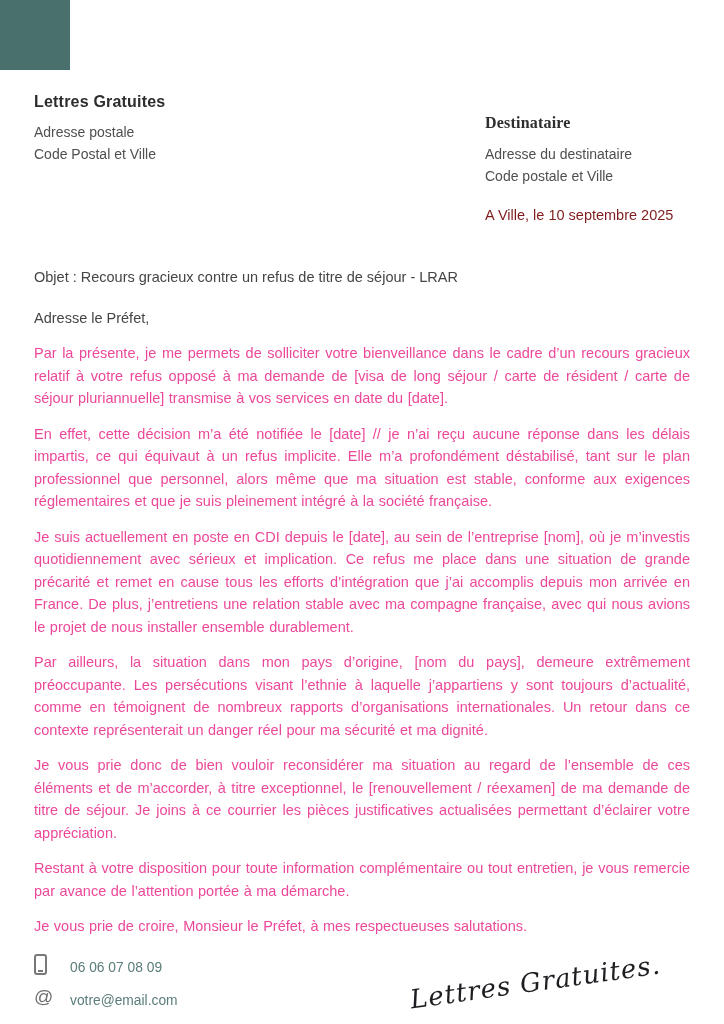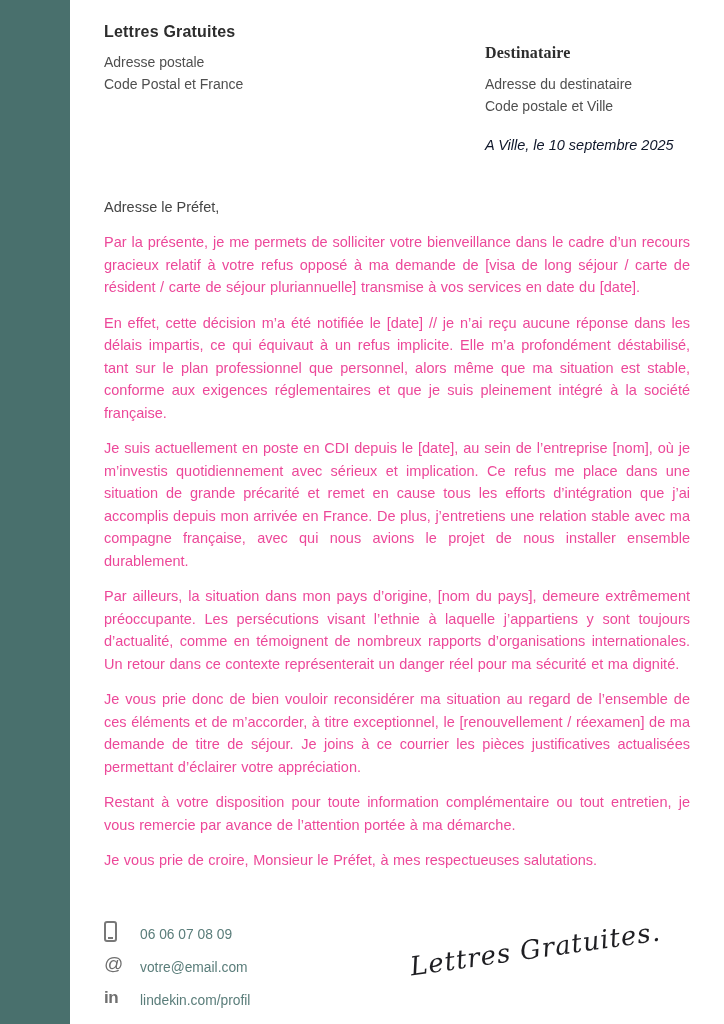--- a/index.html
+++ b/index.html
@@ -2,21 +2,21 @@
 <html lang="fr"><head>
 <meta charset="utf-8">
 <style>
   * { margin: 0; padding: 0; box-sizing: border-box; }
   html, body { width: 724px; height: 1024px; background: #ffffff; }
   body {
     font-family: "Liberation Sans", "DejaVu Sans", sans-serif;
     color: #4b4b4b;
     overflow: hidden;
   }
-  .page { position: relative; width: 724px; height: 1024px; display: flex; }
+  .page { position: relative; width: 724px; height: 1024px; display: flex; flex-direction: column; }
   .sidebar {
     width: 70px; height: 1024px; flex: 0 0 70px;
     background: #49706d;
   }
   .content {
     flex: 1;
     padding: 23px 34px 0 34px;
     display: flex; flex-direction: column;
   }
   
@@ -25,21 +25,21 @@
     font-size: 16px; font-weight: 700; color: #2d2d2d; margin-bottom: 10px;
     letter-spacing: 0.2px;
   }
   .addr-line { font-size: 14px; line-height: 22px; color: #4f4f4f; }
   .recipient { width: 205px; padding-top: 21px; }
   .recipient h2 {
     font-size: 16px; font-weight: 700; color: #2d2d2d; margin-bottom: 11px;
     letter-spacing: 0.2px;
     font-family: Liberation Serif, serif;
   }
-  .date-line { margin-top: 17px; font-size: 14.5px; line-height: 22px; color: #0f172a; font-style: italic; }
+  .date-line { margin-top: 17px; font-size: 14.5px; line-height: 22px; color: #7f1d1d; }
   
   .letter { margin-top: 40px; }
   .subject { font-size: 14.5px; line-height: 22px; color: #454545; margin-bottom: 19px; }
   .salutation { font-size: 14.5px; line-height: 22px; color: #454545; margin-bottom: 13px; }
   .para {
     font-size: 14.5px; line-height: 22.5px; color: #ec4899;
     text-align: justify; margin-bottom: 13px;
     word-spacing: 0.5px;
   }
   
@@ -82,32 +82,33 @@
 
 <div class="page">
   <aside class="sidebar"></aside>
 
   <main class="content">
 
     <header class="letterhead">
       <div class="sender">
         <h1>Lettres Gratuites</h1>
         <div class="addr-line">Adresse postale</div>
-        <div class="addr-line">Code Postal et France</div>
+        <div class="addr-line">Code Postal et Ville</div>
       </div>
 
       <div class="recipient">
         <h2>Destinataire</h2>
         <div class="addr-line">Adresse du destinataire</div>
         <div class="addr-line">Code postale et Ville</div>
         <div class="date-line">A Ville, le 10 septembre 2025</div>
       </div>
     </header>
 
     <section class="letter">
+      <p class="subject">Objet : Recours gracieux contre un refus de titre de séjour - LRAR</p>
       <p class="salutation">Adresse le Préfet,</p>
       <p class="para">Par la présente, je me permets de solliciter votre bienveillance dans le cadre d’un recours gracieux relatif à votre refus opposé à ma demande de [visa de long séjour / carte de résident / carte de séjour pluriannuelle] transmise à vos services en date du [date].</p>
       <p class="para">En effet, cette décision m’a été notifiée le [date] // je n’ai reçu aucune réponse dans les délais impartis, ce qui équivaut à un refus implicite. Elle m’a profondément déstabilisé, tant sur le plan professionnel que personnel, alors même que ma situation est stable, conforme aux exigences réglementaires et que je suis pleinement intégré à la société française.</p>
       <p class="para">Je suis actuellement en poste en CDI depuis le [date], au sein de l’entreprise [nom], où je m’investis quotidiennement avec sérieux et implication. Ce refus me place dans une situation de grande précarité et remet en cause tous les efforts d’intégration que j’ai accomplis depuis mon arrivée en France. De plus, j’entretiens une relation stable avec ma compagne française, avec qui nous avions le projet de nous installer ensemble durablement.</p>
       <p class="para">Par ailleurs, la situation dans mon pays d’origine, [nom du pays], demeure extrêmement préoccupante. Les persécutions visant l’ethnie à laquelle j’appartiens y sont toujours d’actualité, comme en témoignent de nombreux rapports d’organisations internationales. Un retour dans ce contexte représenterait un danger réel pour ma sécurité et ma dignité.</p>
       <p class="para">Je vous prie donc de bien vouloir reconsidérer ma situation au regard de l’ensemble de ces éléments et de m’accorder, à titre exceptionnel, le [renouvellement / réexamen] de ma demande de titre de séjour. Je joins à ce courrier les pièces justificatives actualisées permettant d’éclairer votre appréciation.</p>
       <p class="para">Restant à votre disposition pour toute information complémentaire ou tout entretien, je vous remercie par avance de l’attention portée à ma démarche.</p>
       <p class="para">Je vous prie de croire, Monsieur le Préfet, à mes respectueuses salutations.</p>
     </section>
 

